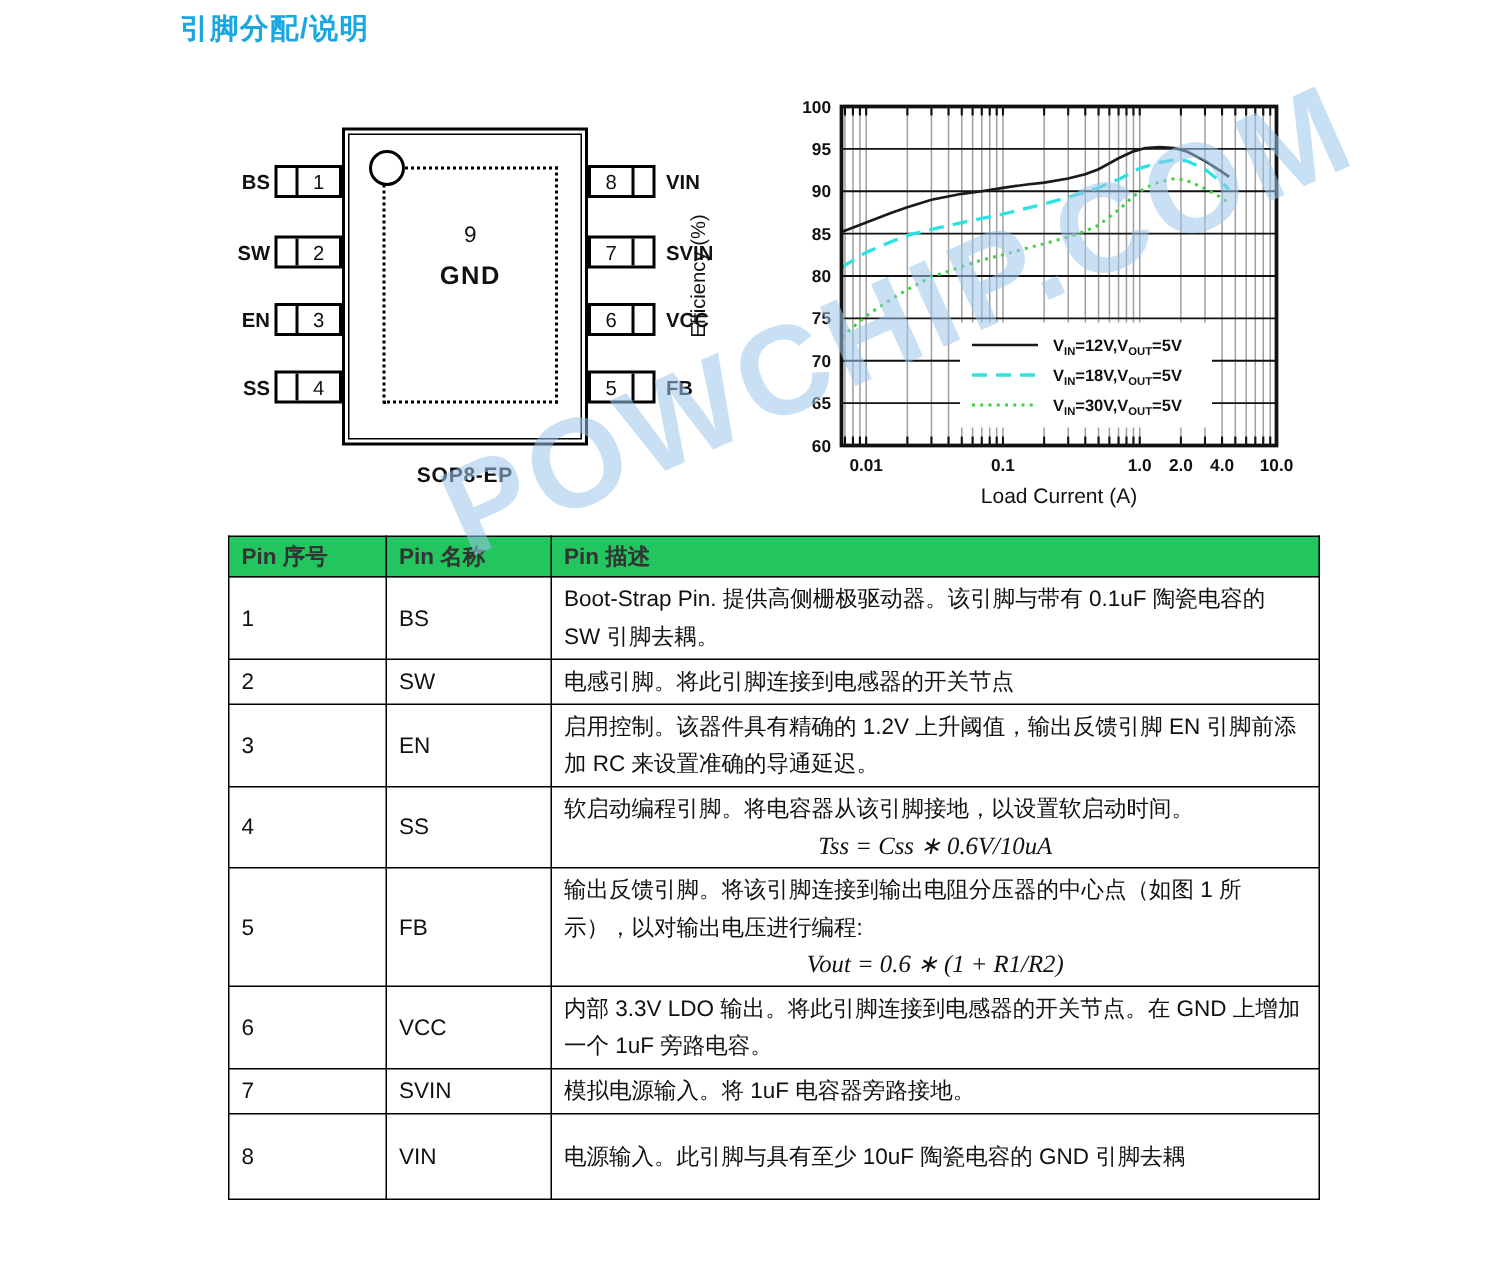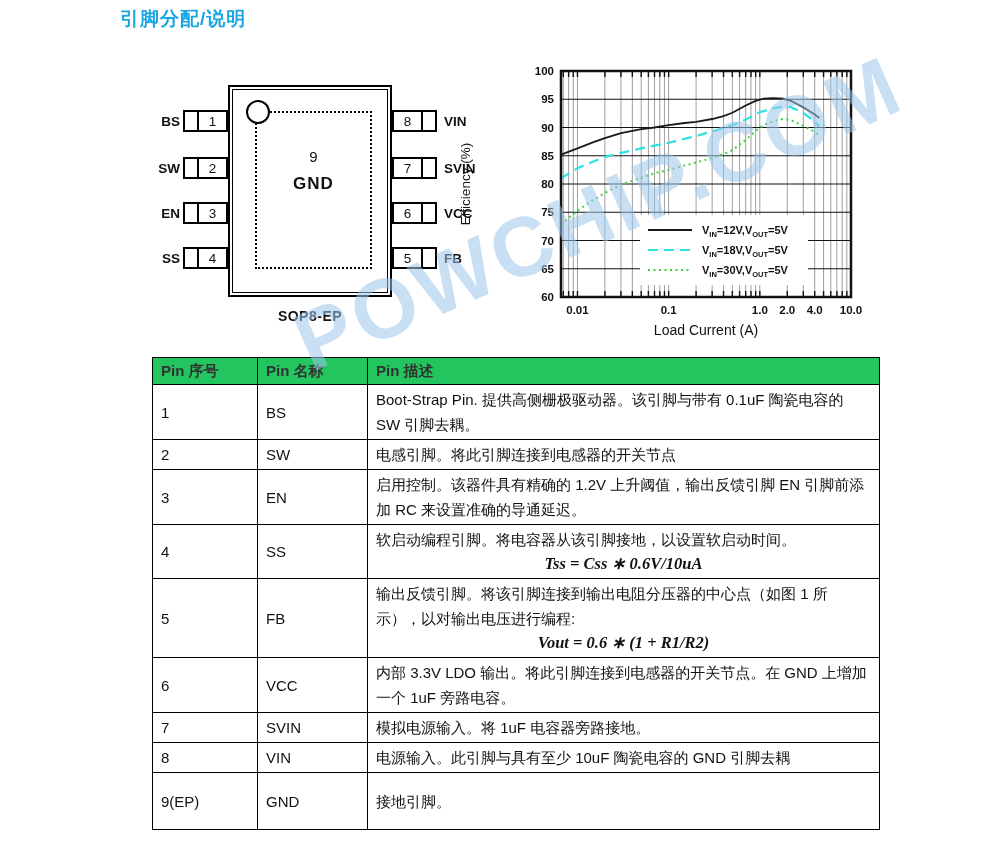--- a/index.html
+++ b/index.html
@@ -48,21 +48,21 @@
   }
   #pin-table th, #pin-table td { border:1px solid #000; }
   #pin-table thead th {
     background:#22c55e; color:#333; font-weight:bold; text-align:left;
     padding:3px 8px; height:20px; font-size:15px;
   }
   #pin-table td { padding:2px 8px; vertical-align:middle; line-height:25px; }
   #pin-table tbody tr:last-child td { height:52px; }
   .formula {
     text-align:center; font-family:"Liberation Serif", serif;
-    font-style:italic; font-weight:bold; font-size:16.5px; line-height:24px;
+    font-style:italic; font-weight:normal; font-size:16.5px; line-height:24px;
   }
 </style>
 </head>
 <body>
 
 <div id="page">
 
   <h1 id="page-title" style="color: rgb(26, 167, 225);">引脚分配/说明</h1>
 
   <div>
@@ -312,21 +312,16 @@
         <tr>
           <td>7</td>
           <td>SVIN</td>
           <td><span>模拟电源输入。将 1uF 电容器旁路接地。</span></td>
         </tr>
         <tr>
           <td>8</td>
           <td>VIN</td>
           <td><span>电源输入。此引脚与具有至少 10uF 陶瓷电容的 GND 引脚去耦</span></td>
         </tr>
-        <tr>
-          <td>9(EP)</td>
-          <td>GND</td>
-          <td><span>接地引脚。</span></td>
-        </tr>
       </tbody>
   </table>
 
 </div>
 
 </body></html>

